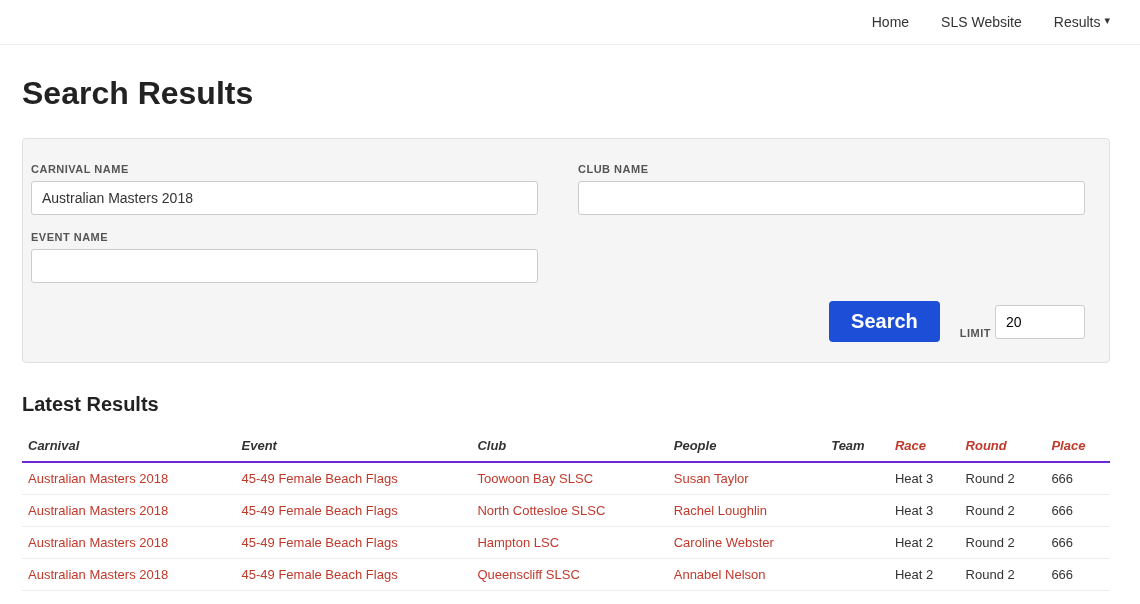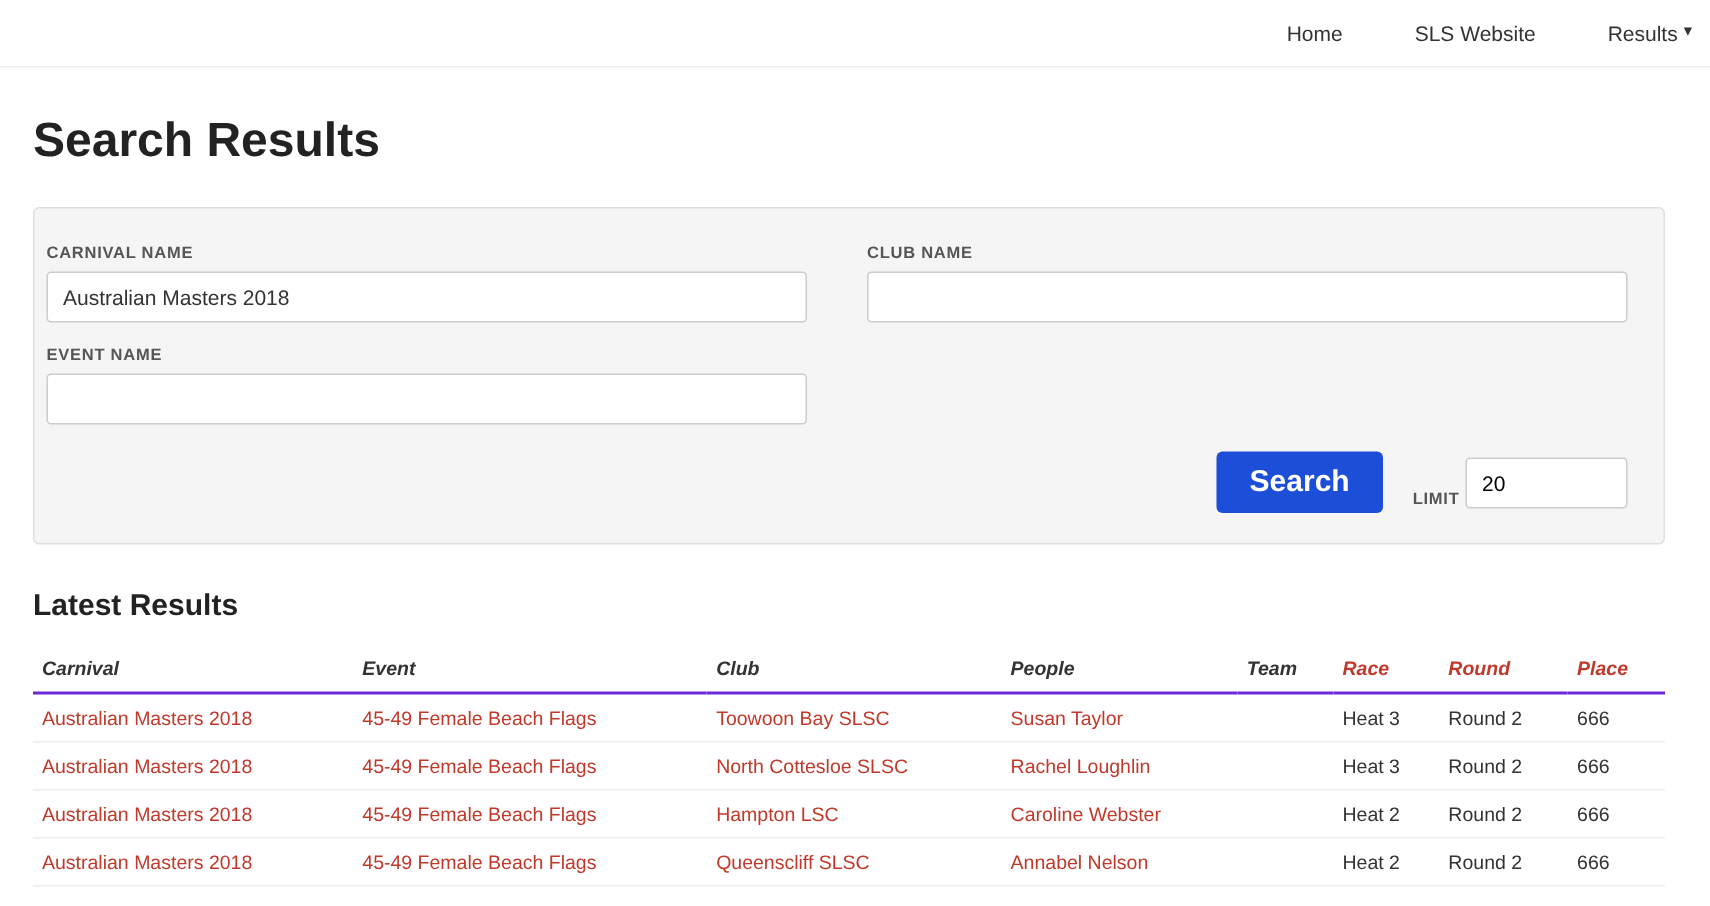--- a/index.html
+++ b/index.html
@@ -3,23 +3,23 @@
   <meta charset="utf-8">
   <style>
     * { box-sizing: border-box; margin: 0; padding: 0; }
     body { font-family: Arial, sans-serif; font-size: 14px; color: #333; background: #fff; }
 
     
     nav {
       display: flex;
       justify-content: flex-end;
       align-items: center;
-      padding: 14px 12px;
+      padding: 14px 30px;
       border-bottom: 1px solid #eee;
-      gap: 48px;
+      gap: 32px;
     }
     nav a {
       text-decoration: none;
       color: #333;
       font-size: 14px;
     }
     .nav-results {
       display: flex;
       align-items: flex-start;
       gap: 4px;
@@ -102,21 +102,21 @@
       gap: 4px;
     }
     .limit-group label {
       font-size: 11px;
       font-weight: bold;
       color: #555;
       letter-spacing: 0.5px;
       text-transform: uppercase;
     }
     .limit-group input {
-      width: 108px;
+      width: 90px;
       padding: 8px 10px;
       border: 1px solid #ccc;
       border-radius: 3px;
       font-size: 14px;
       background: #fff;
       text-align: left;
     }
 
     
     h2 {

